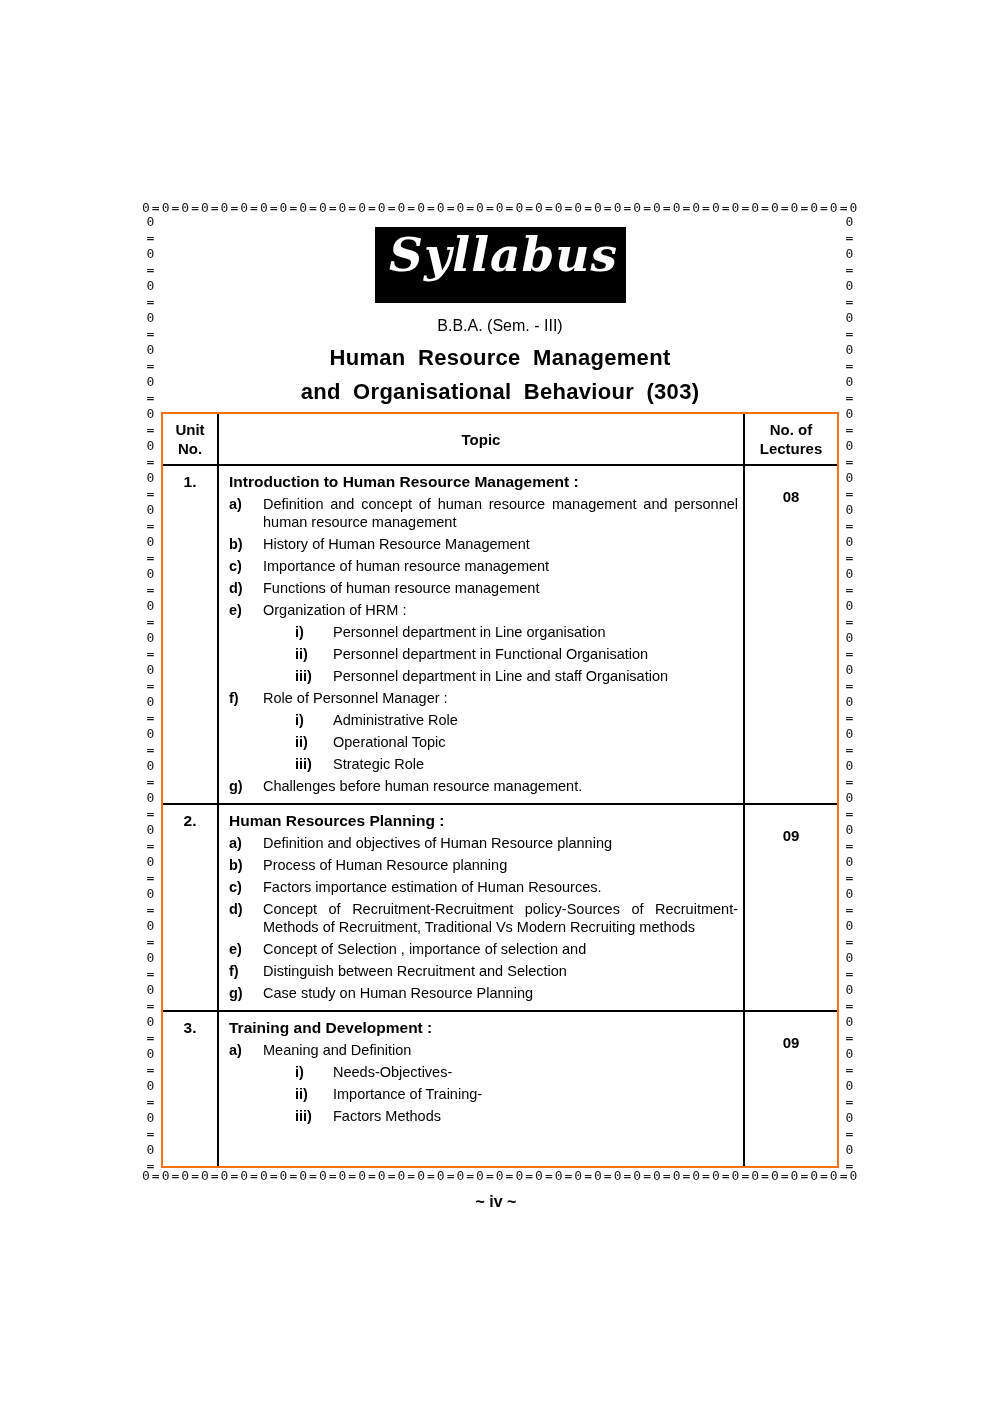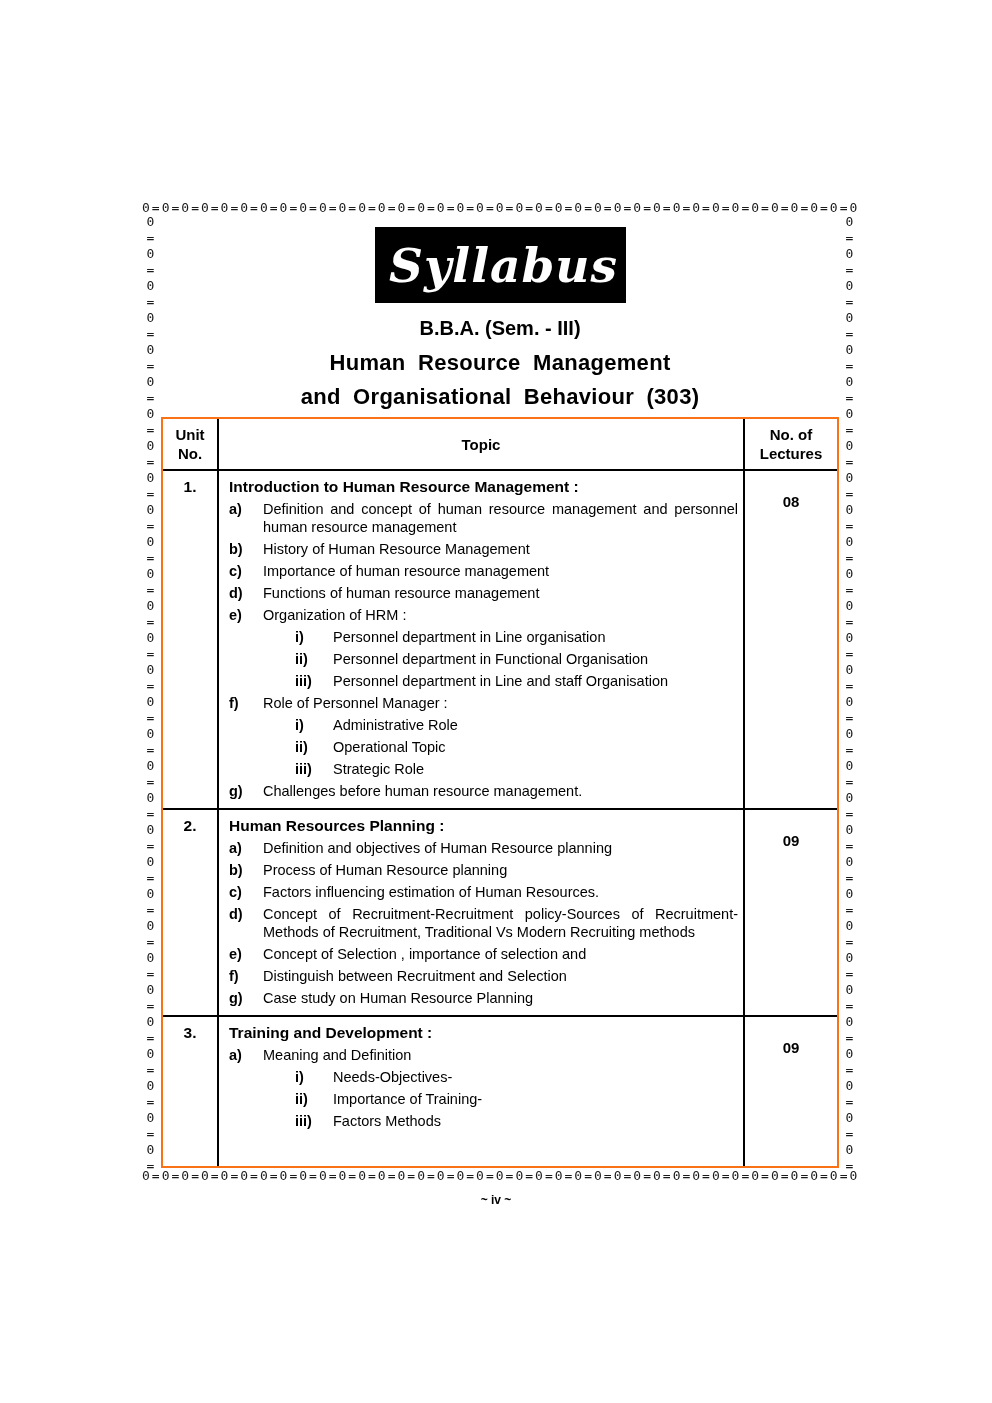--- a/index.html
+++ b/index.html
@@ -45,33 +45,33 @@
     top: 15px; bottom: 15px; left: 19px; right: 19px;
     display: flex;
     flex-direction: column;
   }
   
   .banner {
     margin: 12px auto 0;
     width: 244px; height: 76px;
     background: #000;
     color: #fff;
-    display: flex; align-items: center; justify-content: center;
+    display: flex; align-items: flex-start; justify-content: center;
     font-family: "DejaVu Serif", serif;
     font-style: italic;
     font-weight: bold;
     font-size: 47px;
     letter-spacing: 1px;
     padding-left: 7px;
   }
   .course {
     margin-top: 14px;
     text-align: center;
-    font-weight: bold;
-    font-size: 20px;
+    font-weight: normal;
+    font-size: 16px;
   }
   .subject {
     text-align: center;
     font-weight: bold;
     font-size: 22px;
     word-spacing: 6px;
     letter-spacing: 0.3px;
   }
   .subject.l1 { margin-top: 10px; }
   .subject.l2 { margin-top: 8px; }
@@ -126,21 +126,21 @@
   .item.sub { margin-left: 66px; }
   .item.sub .lbl { flex: 0 0 38px; }
   .item.sub .txt { text-align: left; }
 
   
   .footer {
     position: absolute;
     top: 1193px; left: 0; right: 0;
     text-align: center;
     font-weight: bold;
-    font-size: 12px;
+    font-size: 16px;
   }
 </style>
 </head>
 <body>
 
 <div class="page">
 
   <div class="frame">
     <div class="orn orn-top">0=0=0=0=0=0=0=0=0=0=0=0=0=0=0=0=0=0=0=0=0=0=0=0=0=0=0=0=0=0=0=0=0=0=0=0=0=0=0=0=0=0=0=0=0=0=0=0=0=0=0=0=0=0=0=0=0=0=0=0=</div>
     <div class="orn orn-bottom">0=0=0=0=0=0=0=0=0=0=0=0=0=0=0=0=0=0=0=0=0=0=0=0=0=0=0=0=0=0=0=0=0=0=0=0=0=0=0=0=0=0=0=0=0=0=0=0=0=0=0=0=0=0=0=0=0=0=0=0=</div>
@@ -229,21 +229,21 @@
           <div class="item">
             <span class="lbl">a)</span>
             <span class="txt">Definition and objectives of Human Resource planning</span>
           </div>
           <div class="item">
             <span class="lbl">b)</span>
             <span class="txt">Process of Human Resource planning</span>
           </div>
           <div class="item">
             <span class="lbl">c)</span>
-            <span class="txt">Factors influencing estimation of Human Resources.</span>
+            <span class="txt">Factors importance estimation of Human Resources.</span>
           </div>
           <div class="item">
             <span class="lbl">d)</span>
             <span class="txt">Concept of Recruitment-Recruitment policy-Sources of Recruitment-Methods of Recruitment, Traditional Vs Modern Recruiting methods</span>
           </div>
           <div class="item">
             <span class="lbl">e)</span>
             <span class="txt">Concept of Selection , importance of selection and</span>
           </div>
           <div class="item">

